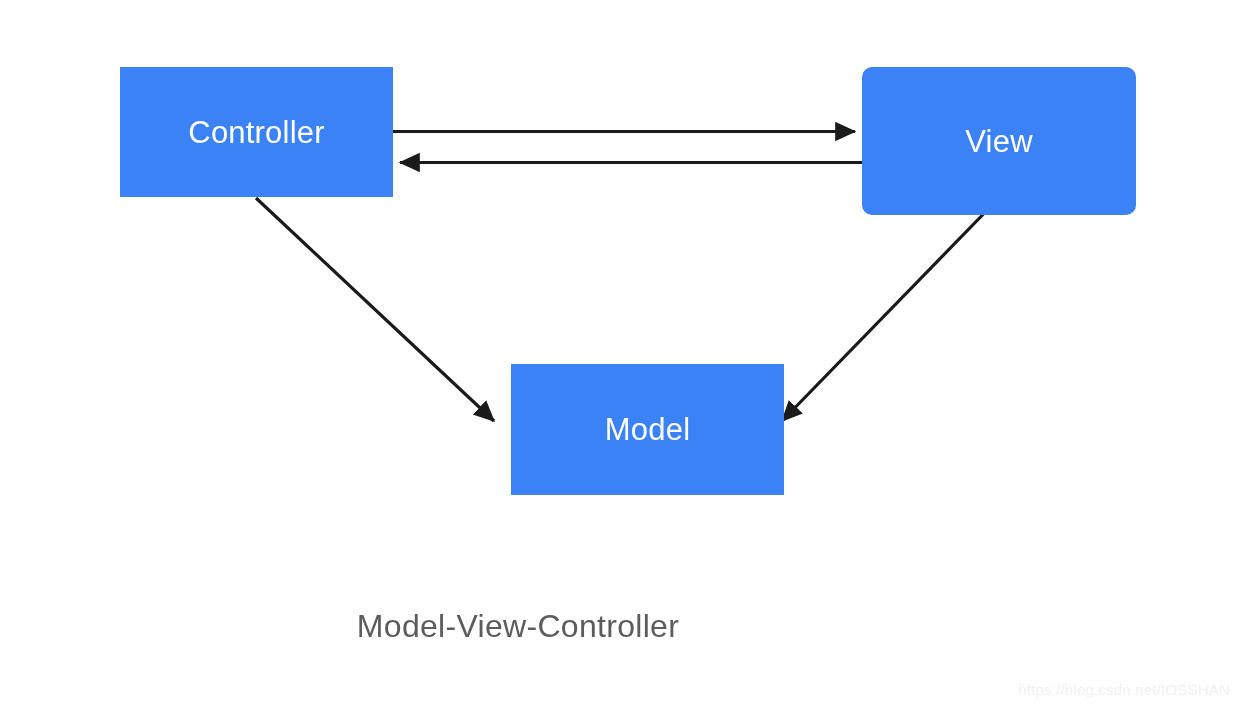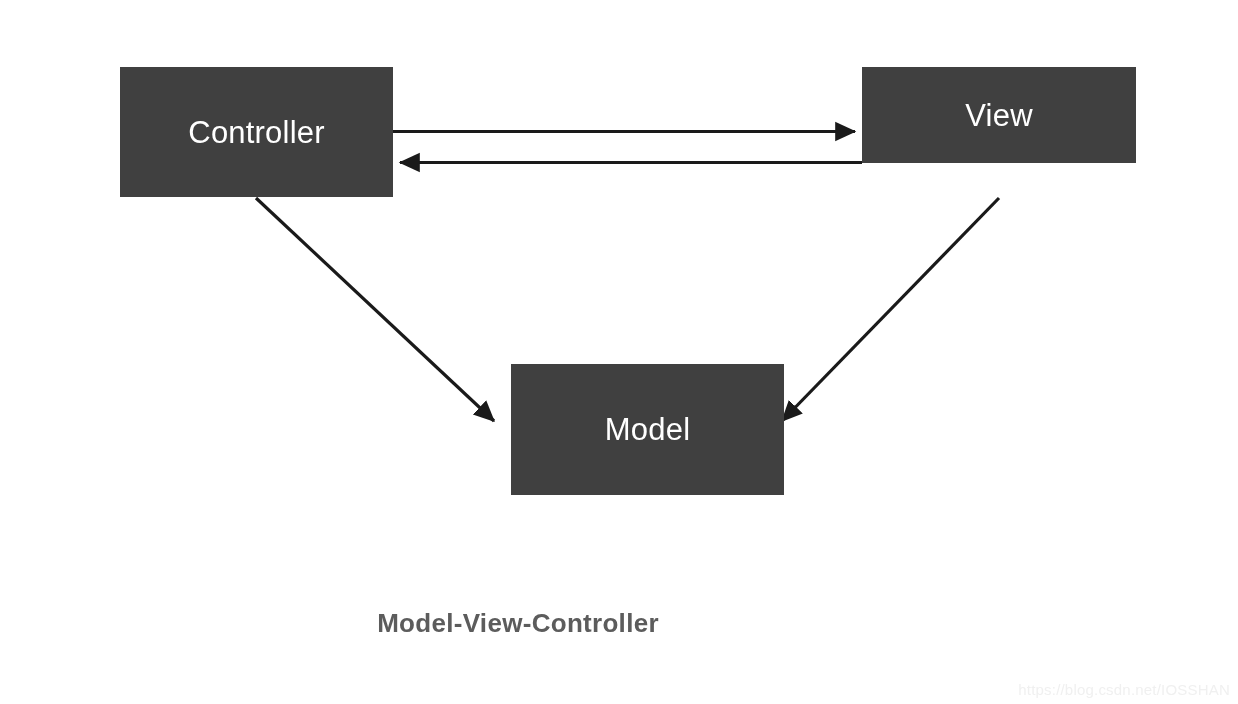--- a/index.html
+++ b/index.html
@@ -22,58 +22,59 @@
     left: 0;
     top: 0;
     width: 1238px;
     height: 704px;
   }
   .node-box {
     position: absolute;
     display: flex;
     align-items: center;
     justify-content: center;
-    background: #404040;
+    background: #3b82f6;
     color: #ffffff;
     font-family: "Liberation Sans", sans-serif;
     font-size: 31px;
     font-weight: 400;
     letter-spacing: 0.2px;
     line-height: 1;
     user-select: none;
   }
   #node-controller {
     left: 120px;
     top: 67px;
     width: 273px;
     height: 130px;
   }
   #node-view {
     left: 862px;
     top: 67px;
     width: 274px;
-    height: 96px;
+    height: 148px;
+    border-radius: 10px;
   }
   #node-model {
     left: 501px;
     top: 364px;
     width: 273px;
     height: 131px;
     margin-left: 10px;
   }
   #diagram-caption {
     position: absolute;
     left: 0;
     top: 608px;
     width: 1036px;
     text-align: center;
     color: #5c5c5c;
     font-family: "Liberation Sans", sans-serif;
-    font-size: 26px;
-    font-weight: 700;
+    font-size: 32px;
+    font-weight: 400;
     letter-spacing: 0.3px;
     white-space: nowrap;
     user-select: none;
   }
   #watermark {
     position: absolute;
     right: 8px;
     bottom: 6px;
     color: #f0f0f0;
     font-family: "Liberation Sans", sans-serif;

